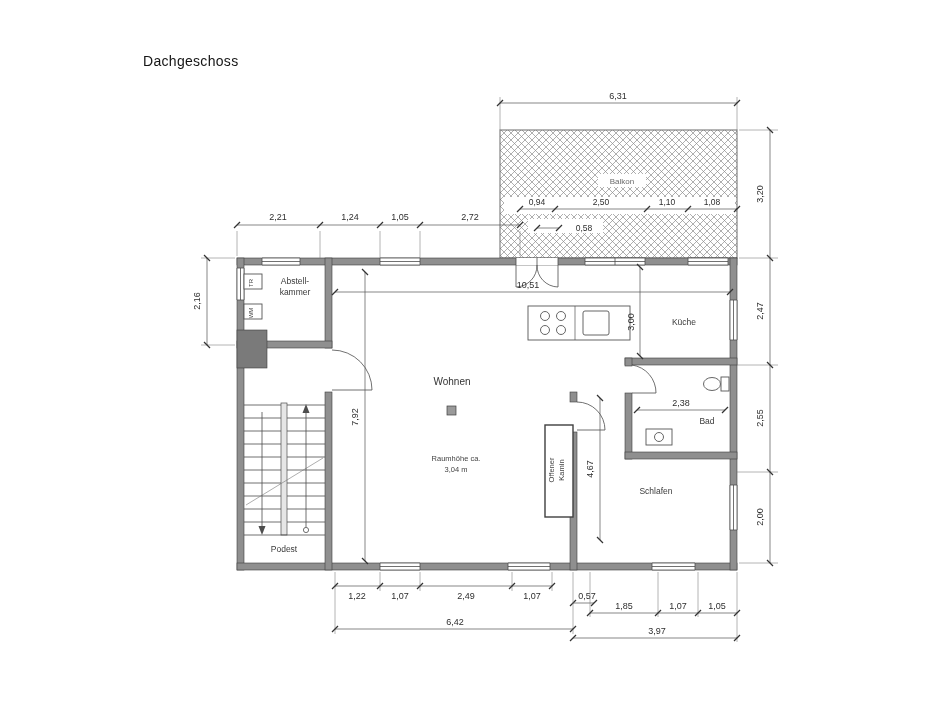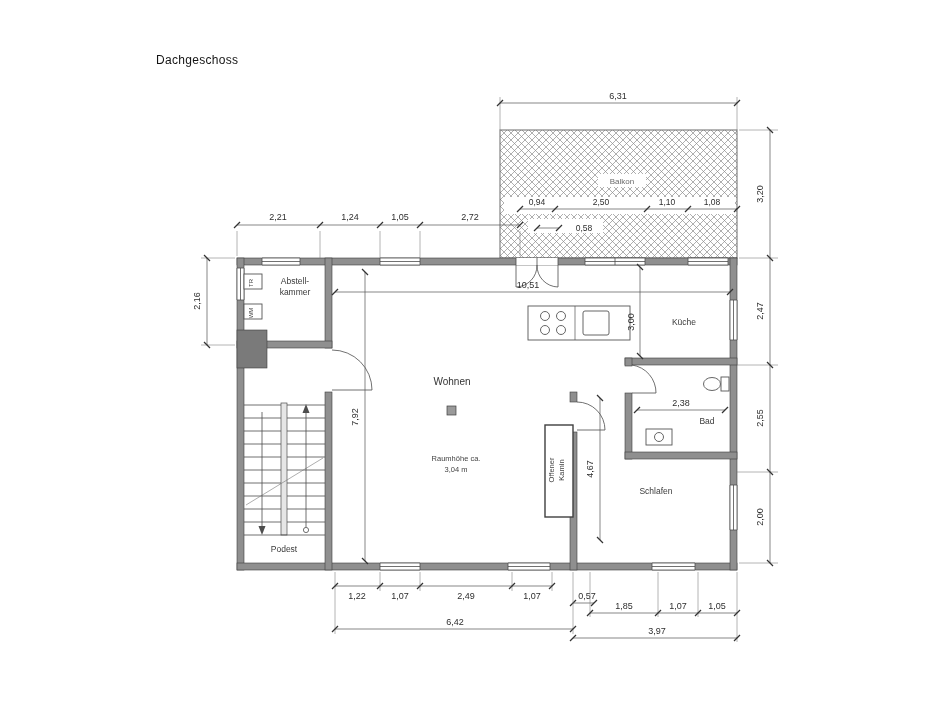--- a/index.html
+++ b/index.html
@@ -4,22 +4,22 @@
 <style>
   html,body{margin:0;padding:0;background:#ffffff;}
   .canvas{
     position:relative;
     width:950px;height:712px;
     background:#ffffff;
     font-family:"Liberation Sans", sans-serif;
     overflow:hidden;
   }
   .plan-title{
-    position:absolute;left:156px;top:53px;
-    font-size:12px;color:#141414;letter-spacing:.3px;font-weight:500;
+    position:absolute;left:143px;top:53px;
+    font-size:14px;color:#141414;letter-spacing:.3px;font-weight:500;
   }
   svg{position:absolute;left:0;top:0;}
   text{font-family:"Liberation Sans", sans-serif;}
   .dim{font-size:9px;fill:#2e2e2e;}
   .dim-sm{font-size:8.5px;fill:#2e2e2e;}
   .room{font-size:10px;fill:#333333;}
   .room-sm{font-size:8.5px;fill:#3a3a3a;}
   .tiny{font-size:7.5px;fill:#444444;}
   .micro{font-size:6px;fill:#444444;}
   .faint{font-size:8px;fill:#6a6a6a;}

